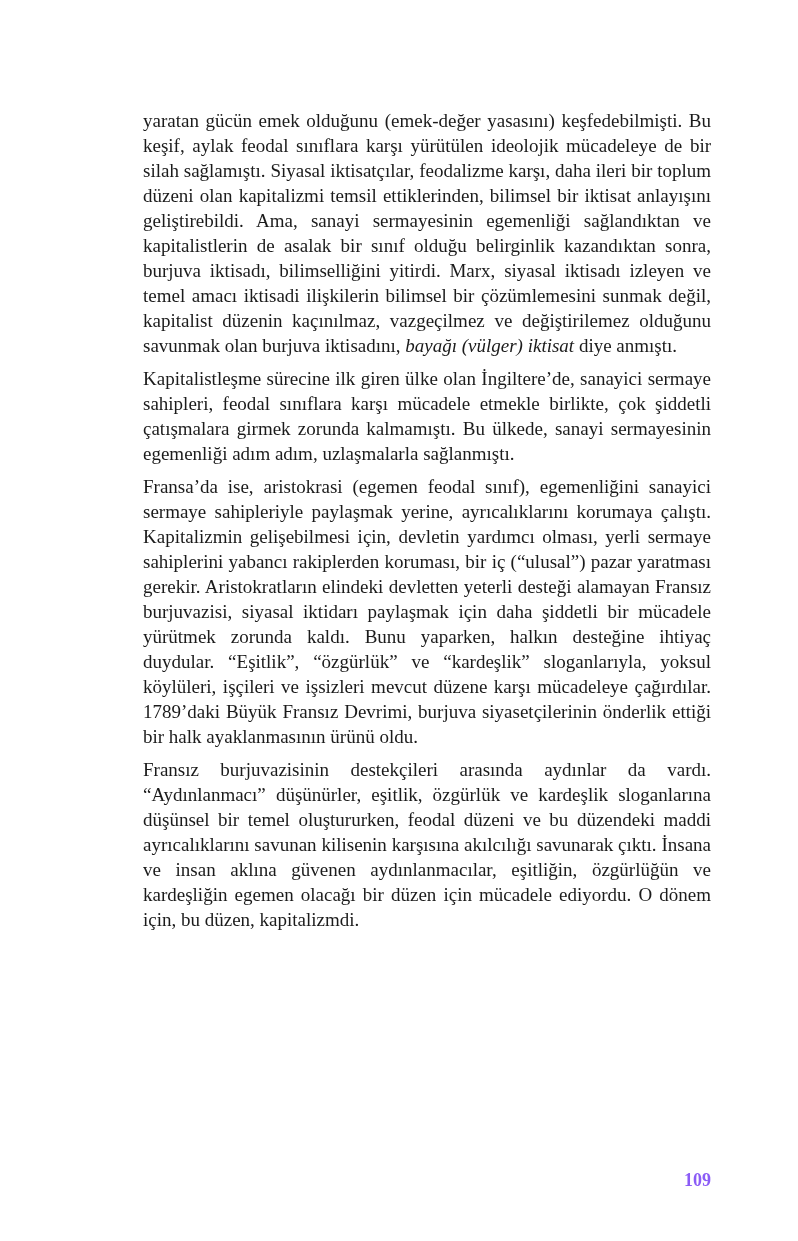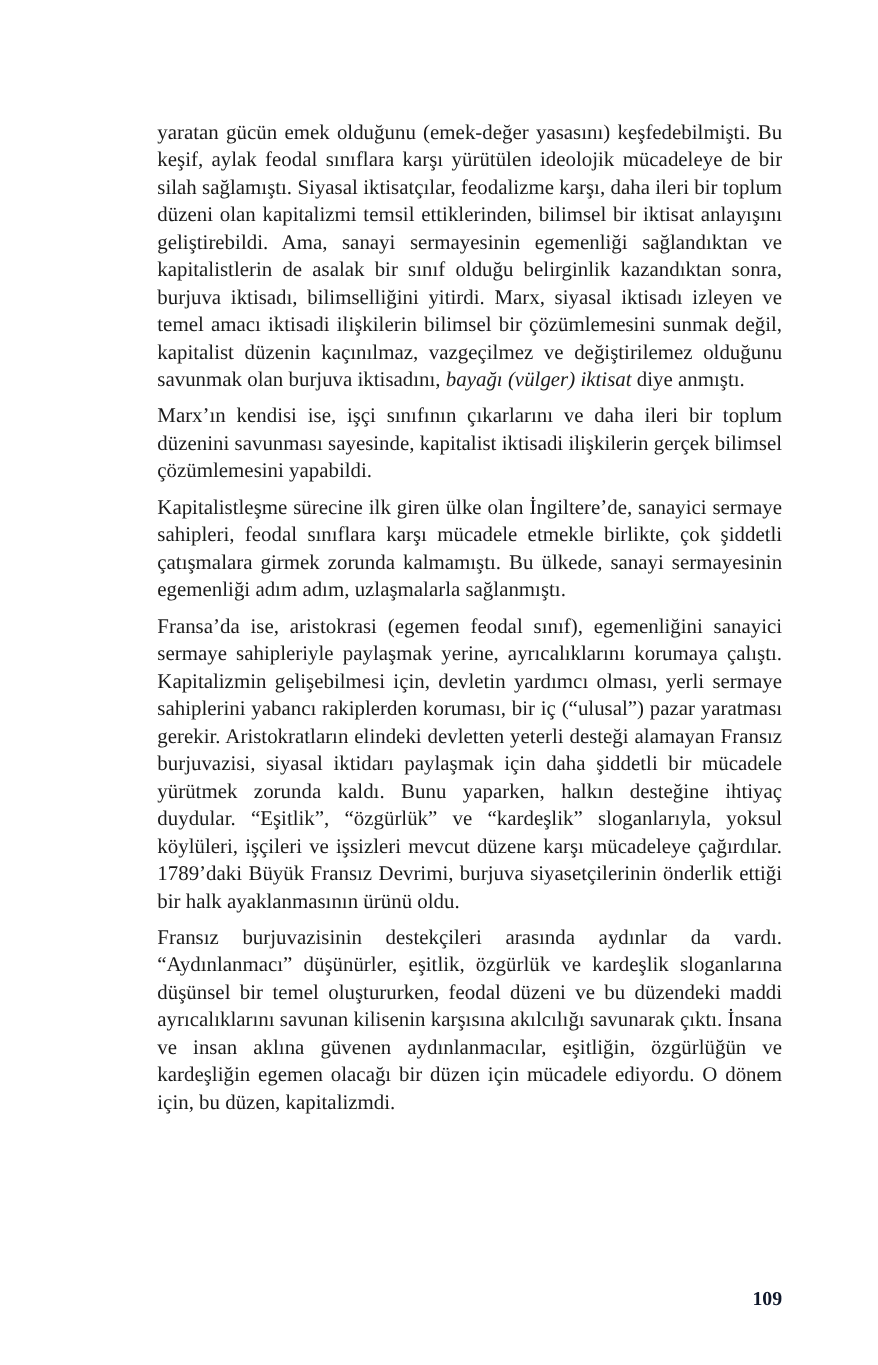--- a/index.html
+++ b/index.html
@@ -48,33 +48,32 @@
   }
   .content em {
     font-style: italic;
   }
   .page-number {
     position: absolute;
     top: 1158px;
     right: 87px;
     font-size: 18px;
     font-weight: bold;
-    color: #0f172a;
+    color: #8b5cf6;
     text-align: right;
   }
 </style>
 </head>
 <body>
 
 <div class="page">
   <div class="content">
 
     <p><span>yaratan gücün emek olduğunu (emek-değer yasasını) keşfedebilmişti. Bu keşif, aylak feodal sınıflara karşı yürütülen ideolojik mücadeleye de bir silah sağlamıştı. Siyasal iktisatçılar, feodalizme karşı, daha ileri bir toplum düzeni olan kapitalizmi temsil ettiklerinden, bilimsel bir iktisat anlayışını geliştirebildi. Ama, sanayi sermayesinin egemenliği sağlandıktan ve kapitalistlerin de asalak bir sınıf olduğu belirginlik kazandıktan sonra, burjuva iktisadı, bilimselliğini yitirdi. Marx, siyasal iktisadı izleyen ve temel amacı iktisadi ilişkilerin bilimsel bir çözümlemesini sunmak değil, kapitalist düzenin kaçınılmaz, vazgeçilmez ve değiştirilemez olduğunu savunmak olan burjuva iktisadını, </span><em>bayağı (vülger) iktisat</em><span> diye anmıştı.</span></p>
 
-    <p>Marx’ın kendisi ise, işçi sınıfının çıkarlarını ve daha ileri bir toplum düzenini savunması sayesinde, kapitalist iktisadi ilişkilerin gerçek bilimsel çözümlemesini yapabildi.</p>
 
 
     <p>Kapitalistleşme sürecine ilk giren ülke olan İngiltere’de, sanayici sermaye sahipleri, feodal sınıflara karşı mücadele etmekle birlikte, çok şiddetli çatışmalara girmek zorunda kalmamıştı. Bu ülkede, sanayi sermayesinin egemenliği adım adım, uzlaşmalarla sağlanmıştı.</p>
 
     <p>Fransa’da ise, aristokrasi (egemen feodal sınıf), egemenliğini sanayici sermaye sahipleriyle paylaşmak yerine, ayrıcalıklarını korumaya çalıştı. Kapitalizmin gelişebilmesi için, devletin yardımcı olması, yerli sermaye sahiplerini yabancı rakiplerden koruması, bir iç (“ulusal”) pazar yaratması gerekir. Aristokratların elindeki devletten yeterli desteği alamayan Fransız burjuvazisi, siyasal iktidarı paylaşmak için daha şiddetli bir mücadele yürütmek zorunda kaldı. Bunu yaparken, halkın desteğine ihtiyaç duydular. “Eşitlik”, “özgürlük” ve “kardeşlik” sloganlarıyla, yoksul köylüleri, işçileri ve işsizleri mevcut düzene karşı mücadeleye çağırdılar. 1789’daki Büyük Fransız Devrimi, burjuva siyasetçilerinin önderlik ettiği bir halk ayaklanmasının ürünü oldu.</p>
 
     <p>Fransız burjuvazisinin destekçileri arasında aydınlar da vardı. “Aydınlanmacı” düşünürler, eşitlik, özgürlük ve kardeşlik sloganlarına düşünsel bir temel oluştururken, feodal düzeni ve bu düzendeki maddi ayrıcalıklarını savunan kilisenin karşısına akılcılığı savunarak çıktı. İnsana ve insan aklına güvenen aydınlanmacılar, eşitliğin, özgürlüğün ve kardeşliğin egemen olacağı bir düzen için mücadele ediyordu. O dönem için, bu düzen, kapitalizmdi.</p>
 
   </div>
 

